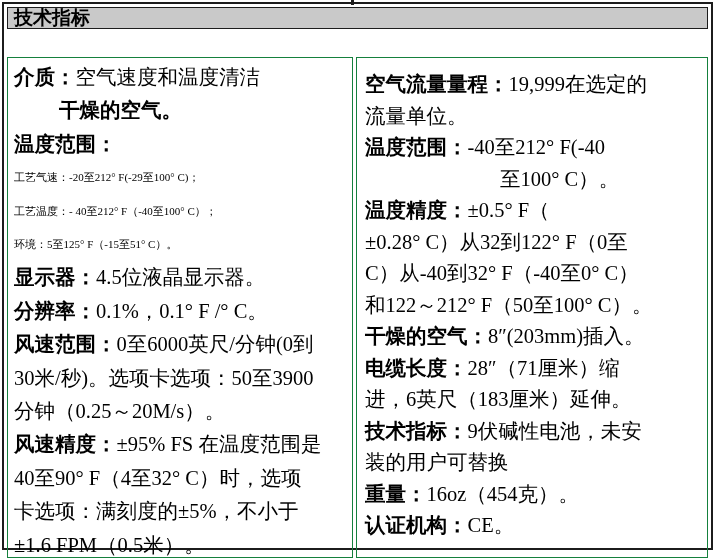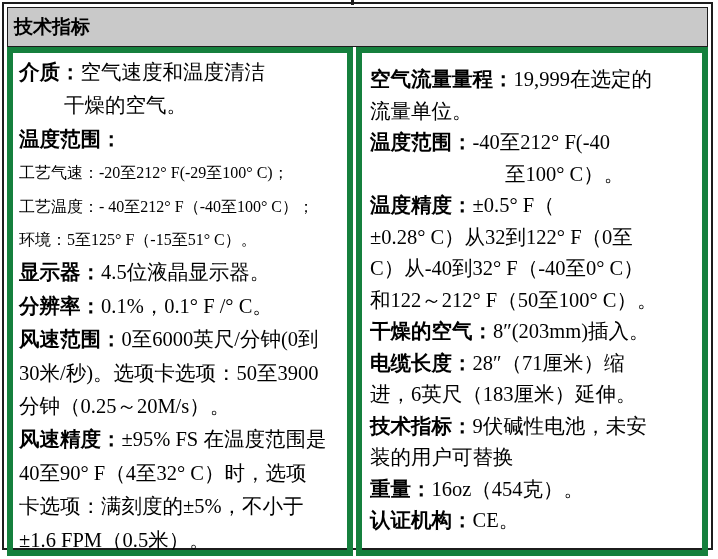--- a/index.html
+++ b/index.html
@@ -26,56 +26,57 @@
     top: 2px;
     width: 711px;
     height: 548px;
     border: 2px solid #1c1c1c;
     box-sizing: border-box;
     padding: 3px;
   }
   .header-cell {
     border: 1px solid #1c1c1c;
     background: #c9c9c9;
-    height: 40px;
+    height: 22px;
     box-sizing: border-box;
     display: flex;
     align-items: center;
     padding: 0 6px;
-    margin-bottom: 0;
+    margin-bottom: 20px;
     font-family: "Liberation Sans", "DejaVu Sans", sans-serif;
     font-weight: bold;
     font-size: 19px;
   }
   .body-row {
     display: flex;
     gap: 3px;
     height: 509px;
   }
   .col {
-    border: 6px solid #15803d;
+    border: 1px solid #15803d;
     box-sizing: border-box;
     overflow: hidden;
+    margin-top: 8px;
   }
   .col-left {
     width: 346px;
     font-size: 20.5px;
     line-height: 33.4px;
     padding: 3px 2px 0 6px;
   }
   .col-right {
     flex: 1;
     font-size: 20.5px;
     line-height: 31.5px;
     padding: 11px 2px 0 8px;
   }
   .line { white-space: nowrap; }
   .line .b { font-weight: bold; }
-  .line.small { font-size: 16px; }
-  .line.indent-1 { padding-left: 45px; }
+  .line.small { font-size: 11px; }
+  .line.indent-1 { padding-left: 45px; font-weight: bold; }
   .line.indent-2 { padding-left: 135px; }
 </style>
 </head>
 <body>
 
 <div class="page">
   <div class="top-stub"></div>
   <div class="outer">
     <div class="header-cell">
       <span>技术指标</span>

